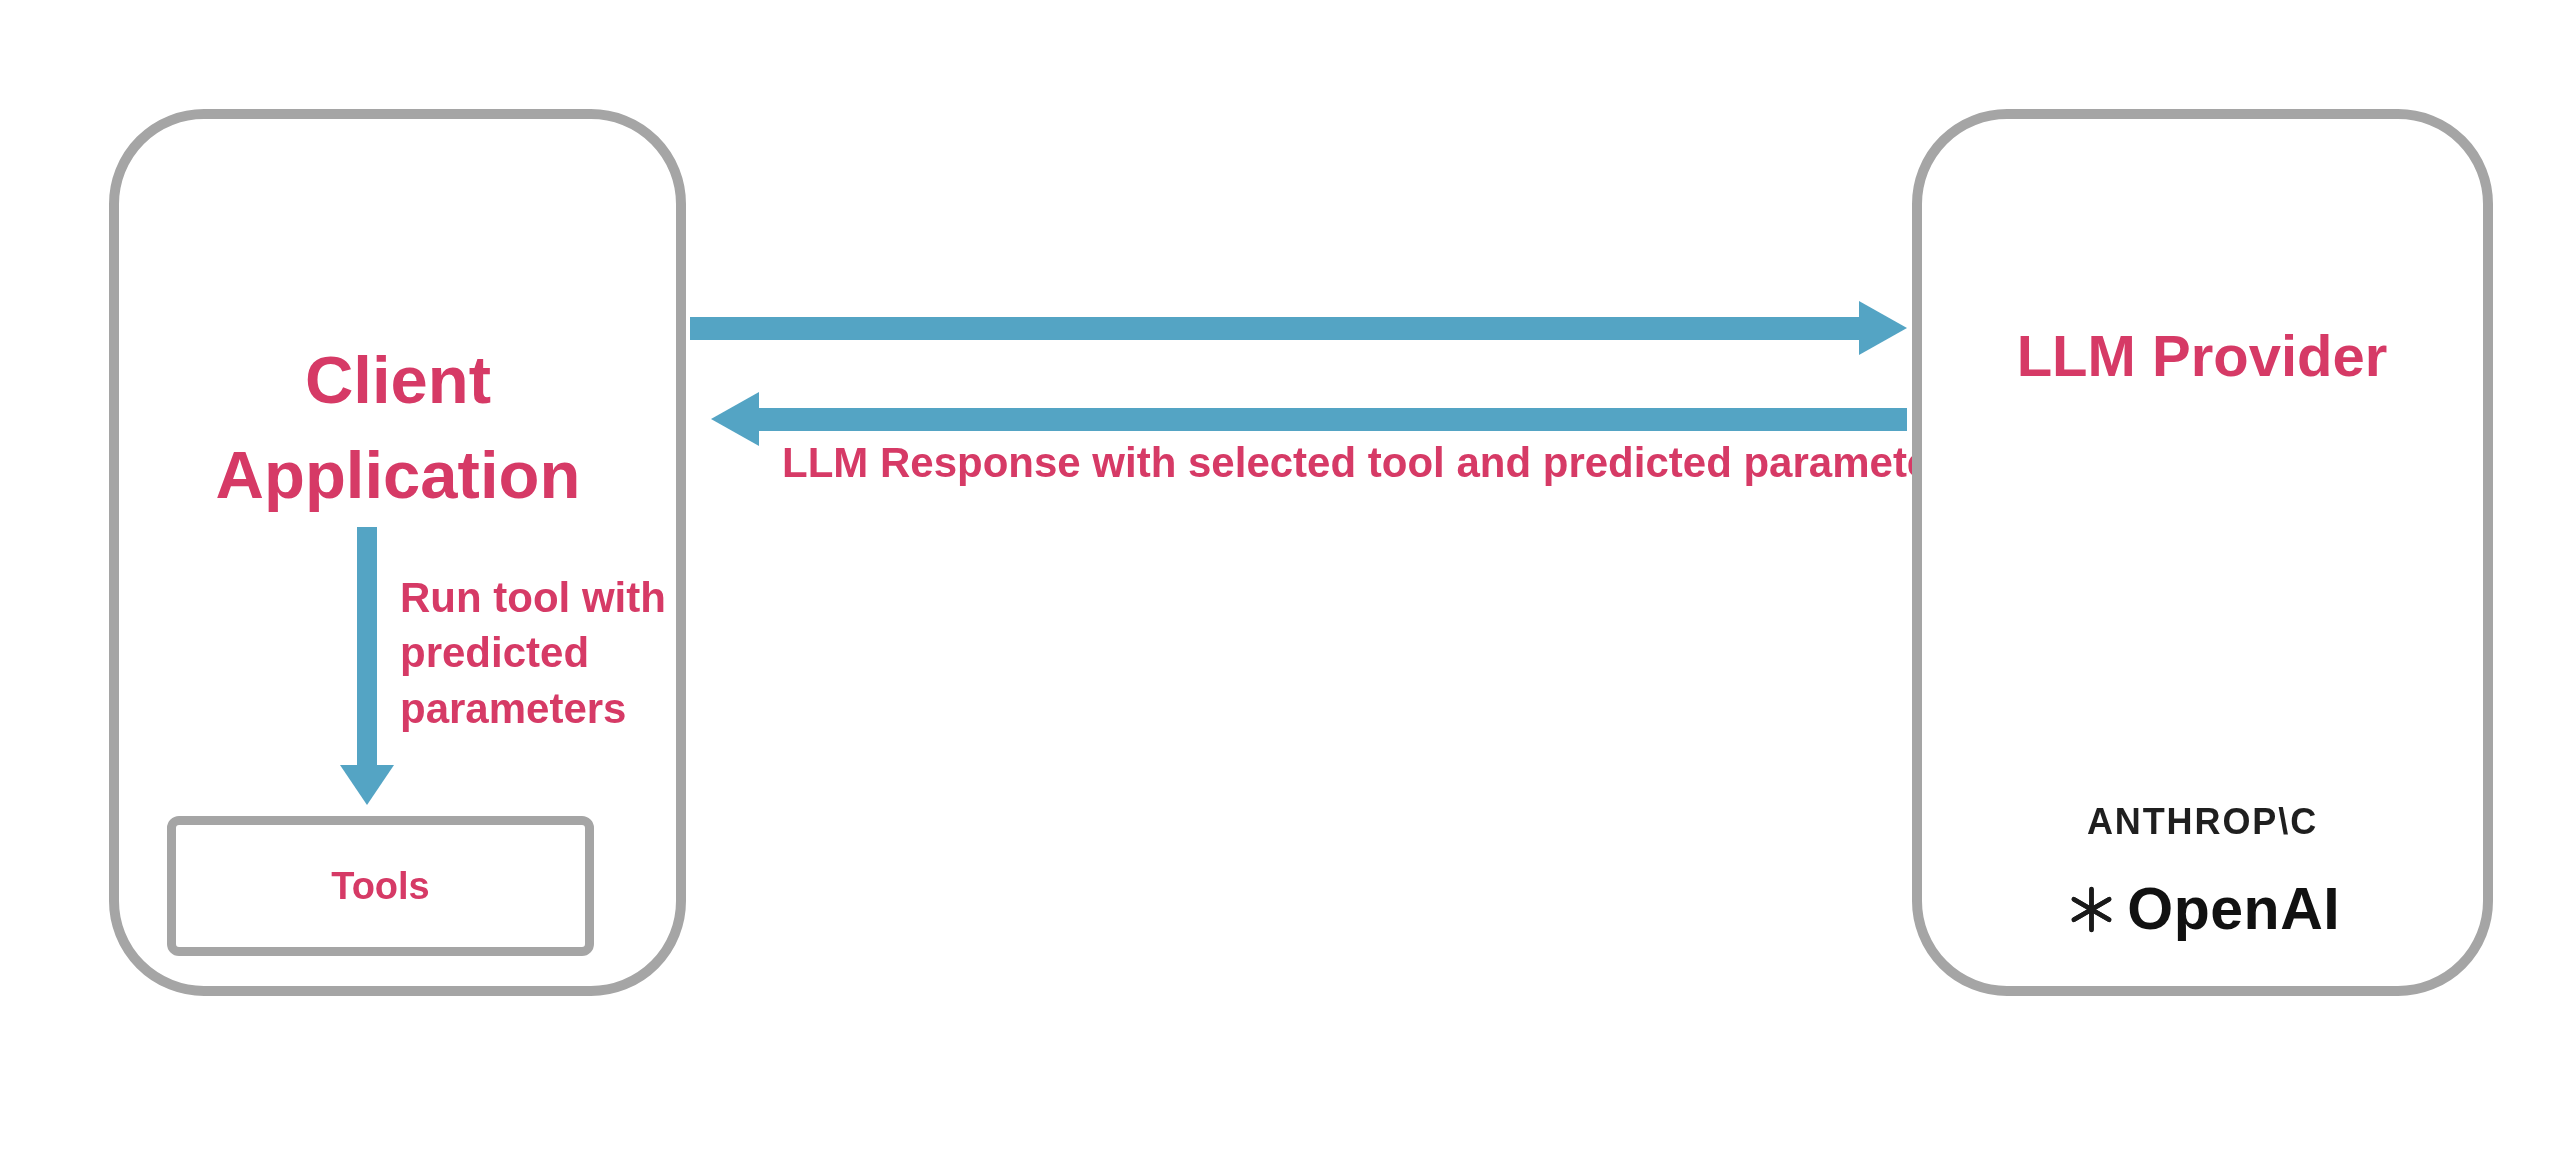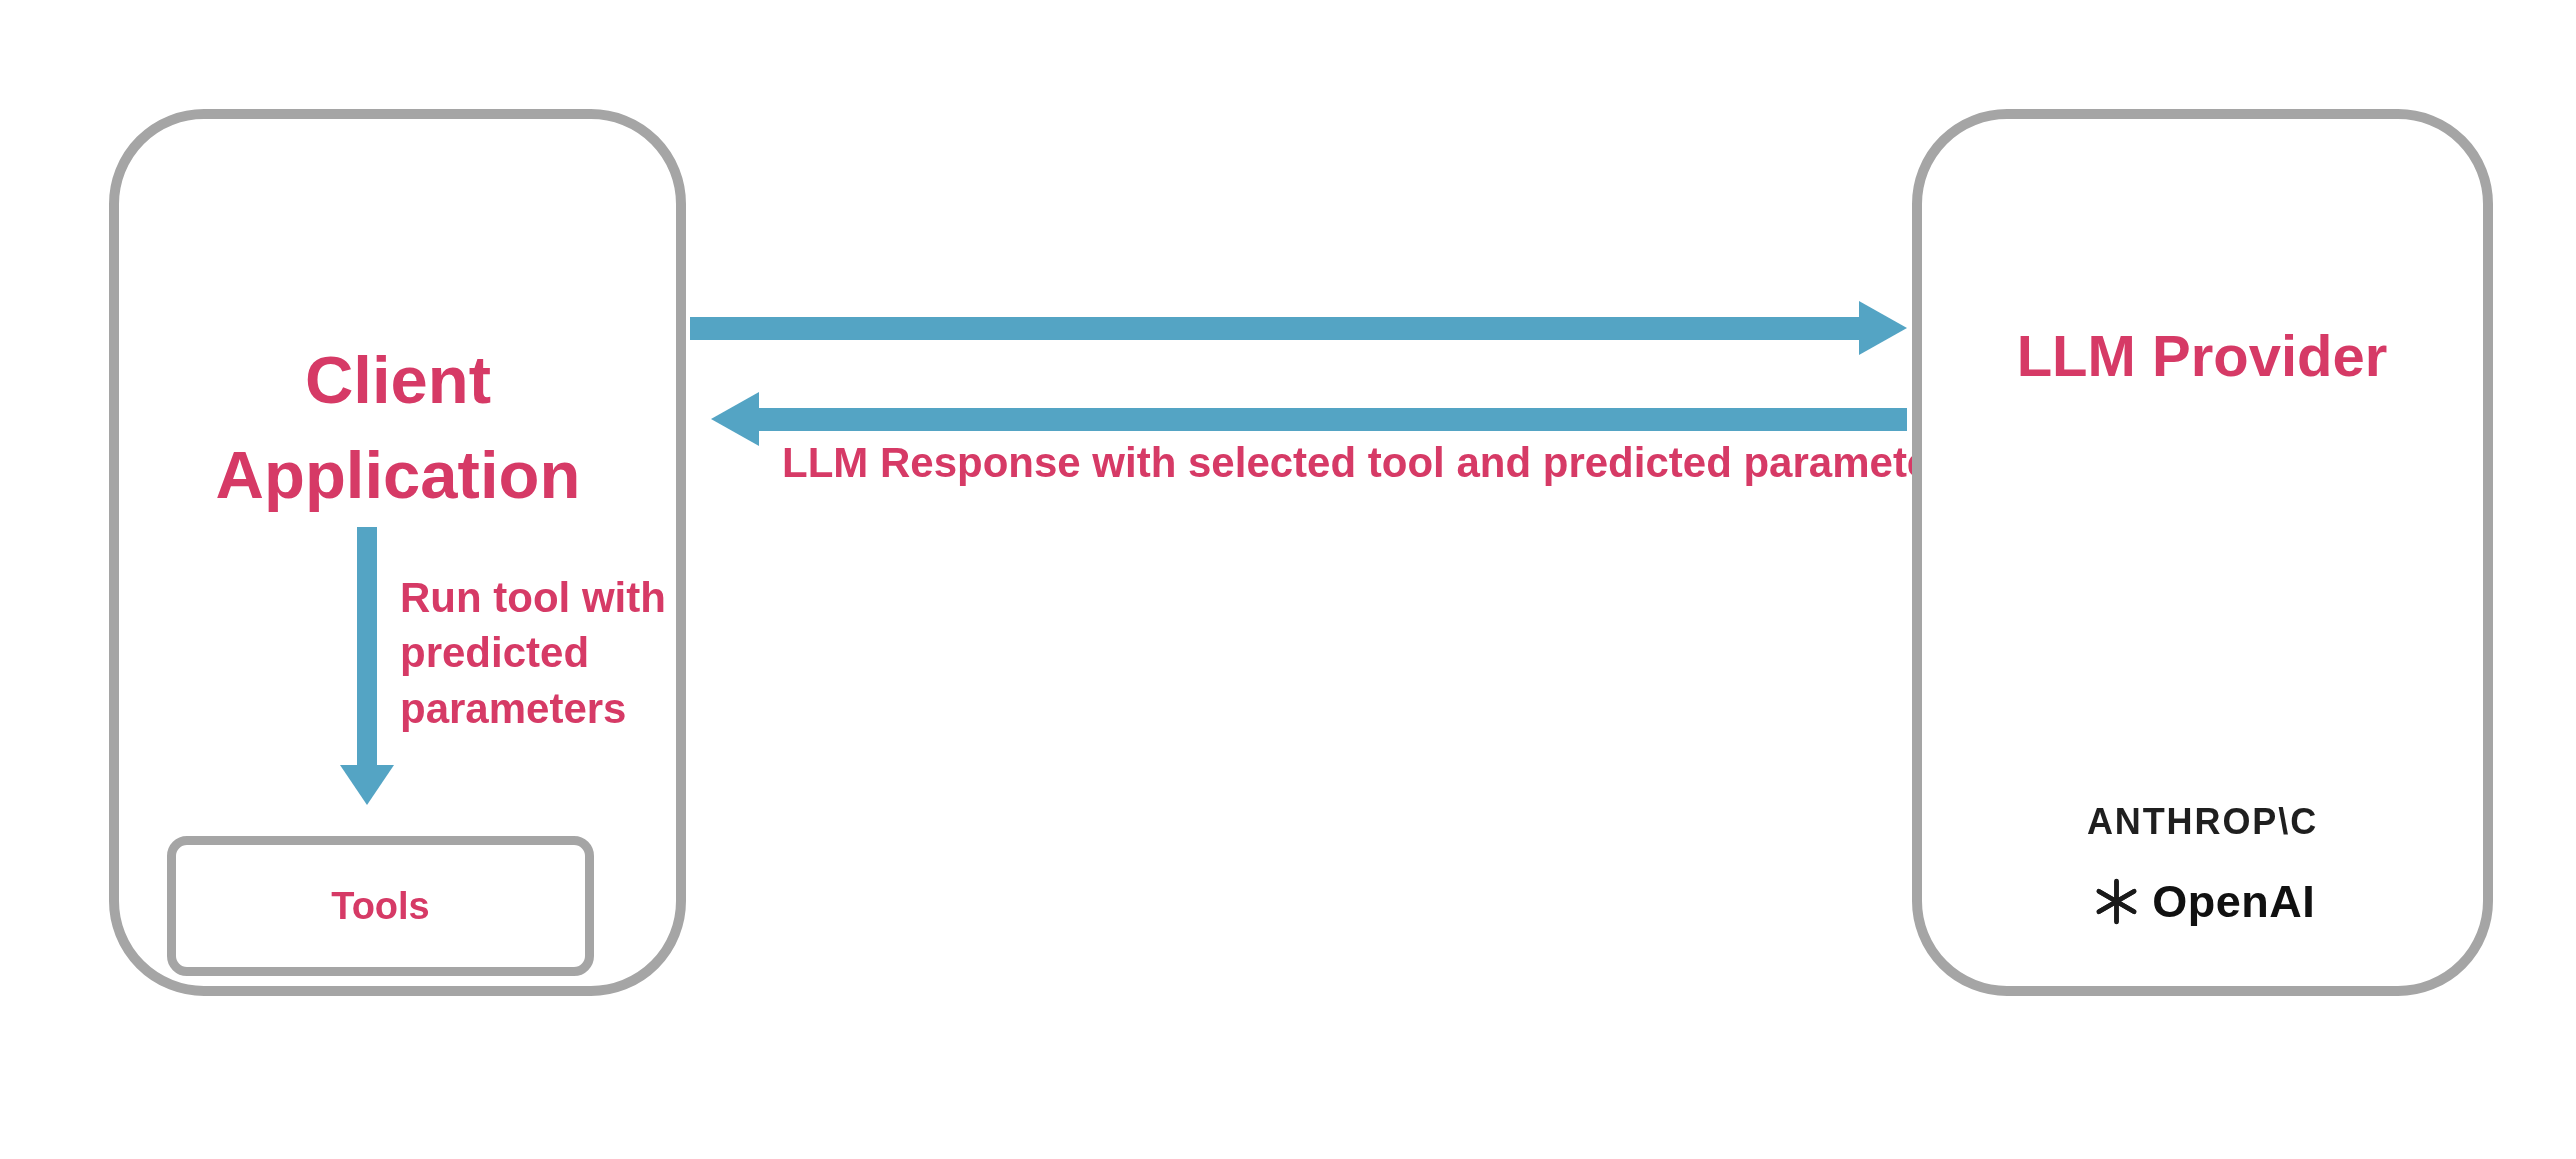--- a/index.html
+++ b/index.html
@@ -30,24 +30,24 @@
     font-weight: 700;
     color: #d63a66;
     line-height: 1.42;
   }
   .client-title { left: 150px; top: 332px; width: 496px; font-size: 67px; }
   .llm-title    { left: 2002px; top: 315px; width: 400px; font-size: 58px; }
 
   
   .tools-box {
     position: absolute;
-    left: 167px; top: 836px;
+    left: 167px; top: 816px;
     width: 427px; height: 140px;
     border: 9.5px solid #a5a5a5;
-    border-radius: 20px;
+    border-radius: 12px;
     background: #ffffff;
     display: flex; align-items: center; justify-content: center;
   }
   .tools-label {
     font-size: 38px; font-weight: 700; color: #d63a66;
   }
 
   
   .arrow-h {
     position: absolute;
@@ -122,21 +122,21 @@
     position: absolute;
     left: 1912px; top: 875px;
     width: 581px;
     display: flex;
     align-items: center;
     justify-content: center;
     gap: 9.5px;
   }
   .openai-logo { width: 53px; height: 53px; }
   .openai-wordmark {
-    font-size: 45px;
+    font-size: 59px;
     font-weight: 700;
     color: #111111;
     letter-spacing: 0.5px;
   }
 </style>
 </head>
 <body>
 
 <div class="canvas">
 

